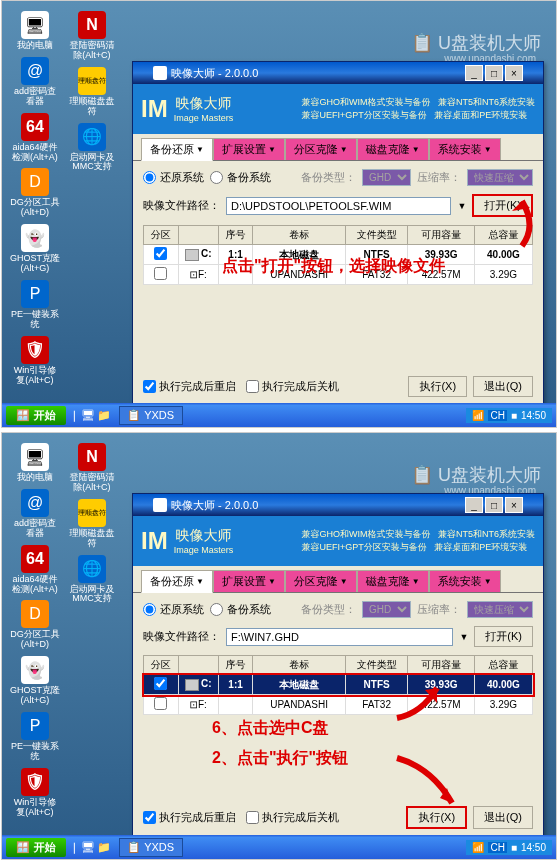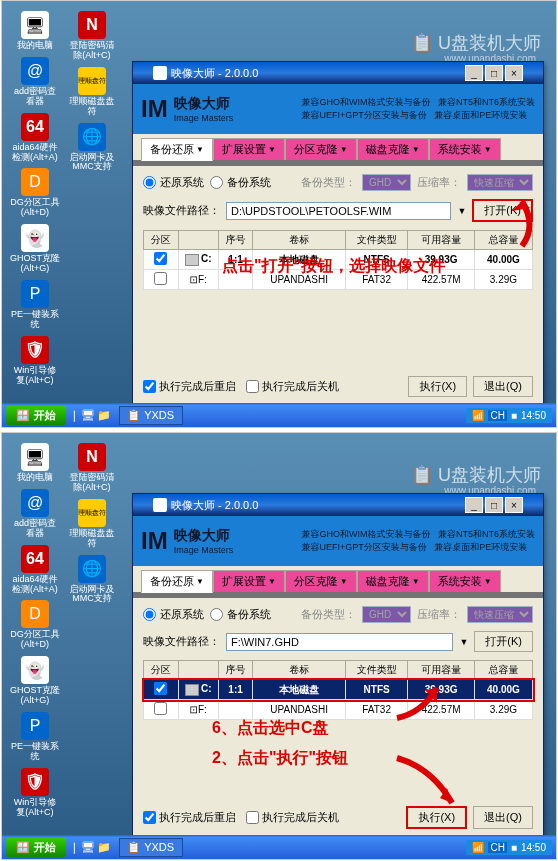--- a/index.html
+++ b/index.html
@@ -15,27 +15,27 @@
 .dicon-red { background: #c00; color: #fff; font-weight: bold; }
 .dicon-blue { background: #06c; color: #fff; }
 .dicon-orange { background: #f80; color: #fff; }
 .dicon-yel { background: #fc0; color: #000; }
 .dicon-txt { color: #fff; font-size: 9px; text-align: center; line-height: 1.1; }
 .window { position: absolute; top: 60px; left: 130px; width: 412px; height: 345px; background: #ece9d8; border: 1px solid #0a246a; box-shadow: 2px 2px 4px rgba(0,0,0,0.3); }
 .titlebar { height: 22px; background: linear-gradient(180deg, #0058cc 0%, #2a7ade 50%, #0a246a 100%); display: flex; align-items: center; padding: 0 20px; color: #fff; font-size: 11px; }
 .titlebar-icon { width: 14px; height: 14px; background: #fff; border-radius: 2px; margin-right: 4px; }
 .title-btns { margin-left: auto; display: flex; gap: 2px; }
 .title-btn { width: 18px; height: 16px; background: #d4d0c8; border: 1px solid #fff; font-size: 10px; display: flex; align-items: center; justify-content: center; cursor: pointer; color: #000; }
-.banner { height: 50px; background: #1a7fd4; display: flex; align-items: center; padding: 0 8px; color: #0f172a; }
+.banner { height: 50px; background: #1a7fd4; display: flex; align-items: center; padding: 0 8px; color: #fef9c3; }
 .banner-logo { font-size: 24px; font-weight: bold; margin-right: 6px; }
 .banner-txt { display: flex; flex-direction: column; }
-.banner-title { font-size: 14px; font-weight: bold; }
+.banner-title { font-size: 14px; font-weight: normal; text-align: center; }
 .banner-sub { font-size: 9px; }
 .banner-feat { margin-left: auto; font-size: 9px; line-height: 1.4; text-align: left; }
-.tabs { display: flex; border-bottom: 6px solid #737373; padding: 4px 8px 0; gap: 0; }
+.tabs { display: flex; border-bottom: 1px solid #737373; padding: 4px 8px 0; gap: 0; }
 .tab { padding: 3px 8px; font-size: 11px; border: 1px solid #aca899; border-bottom: none; background: #ec4899; cursor: pointer; display: flex; align-items: center; gap: 2px; }
 .tab.active { background: #fff; border-bottom: 1px solid #fff; margin-bottom: -1px; }
 .tab-arrow { font-size: 8px; }
 .content { padding: 8px 10px; }
 .row { display: flex; align-items: center; gap: 6px; font-size: 11px; margin-bottom: 8px; }
 .radio { display: flex; gap: 4px; }
 .radio input { margin: 0; }
 .field-label { font-size: 11px; }
 .sel { font-size: 10px; border: 1px solid #7f9db9; padding: 1px 2px; background: #fff; }
 .sel.disabled { background: #4c1d95; color: #888; }

